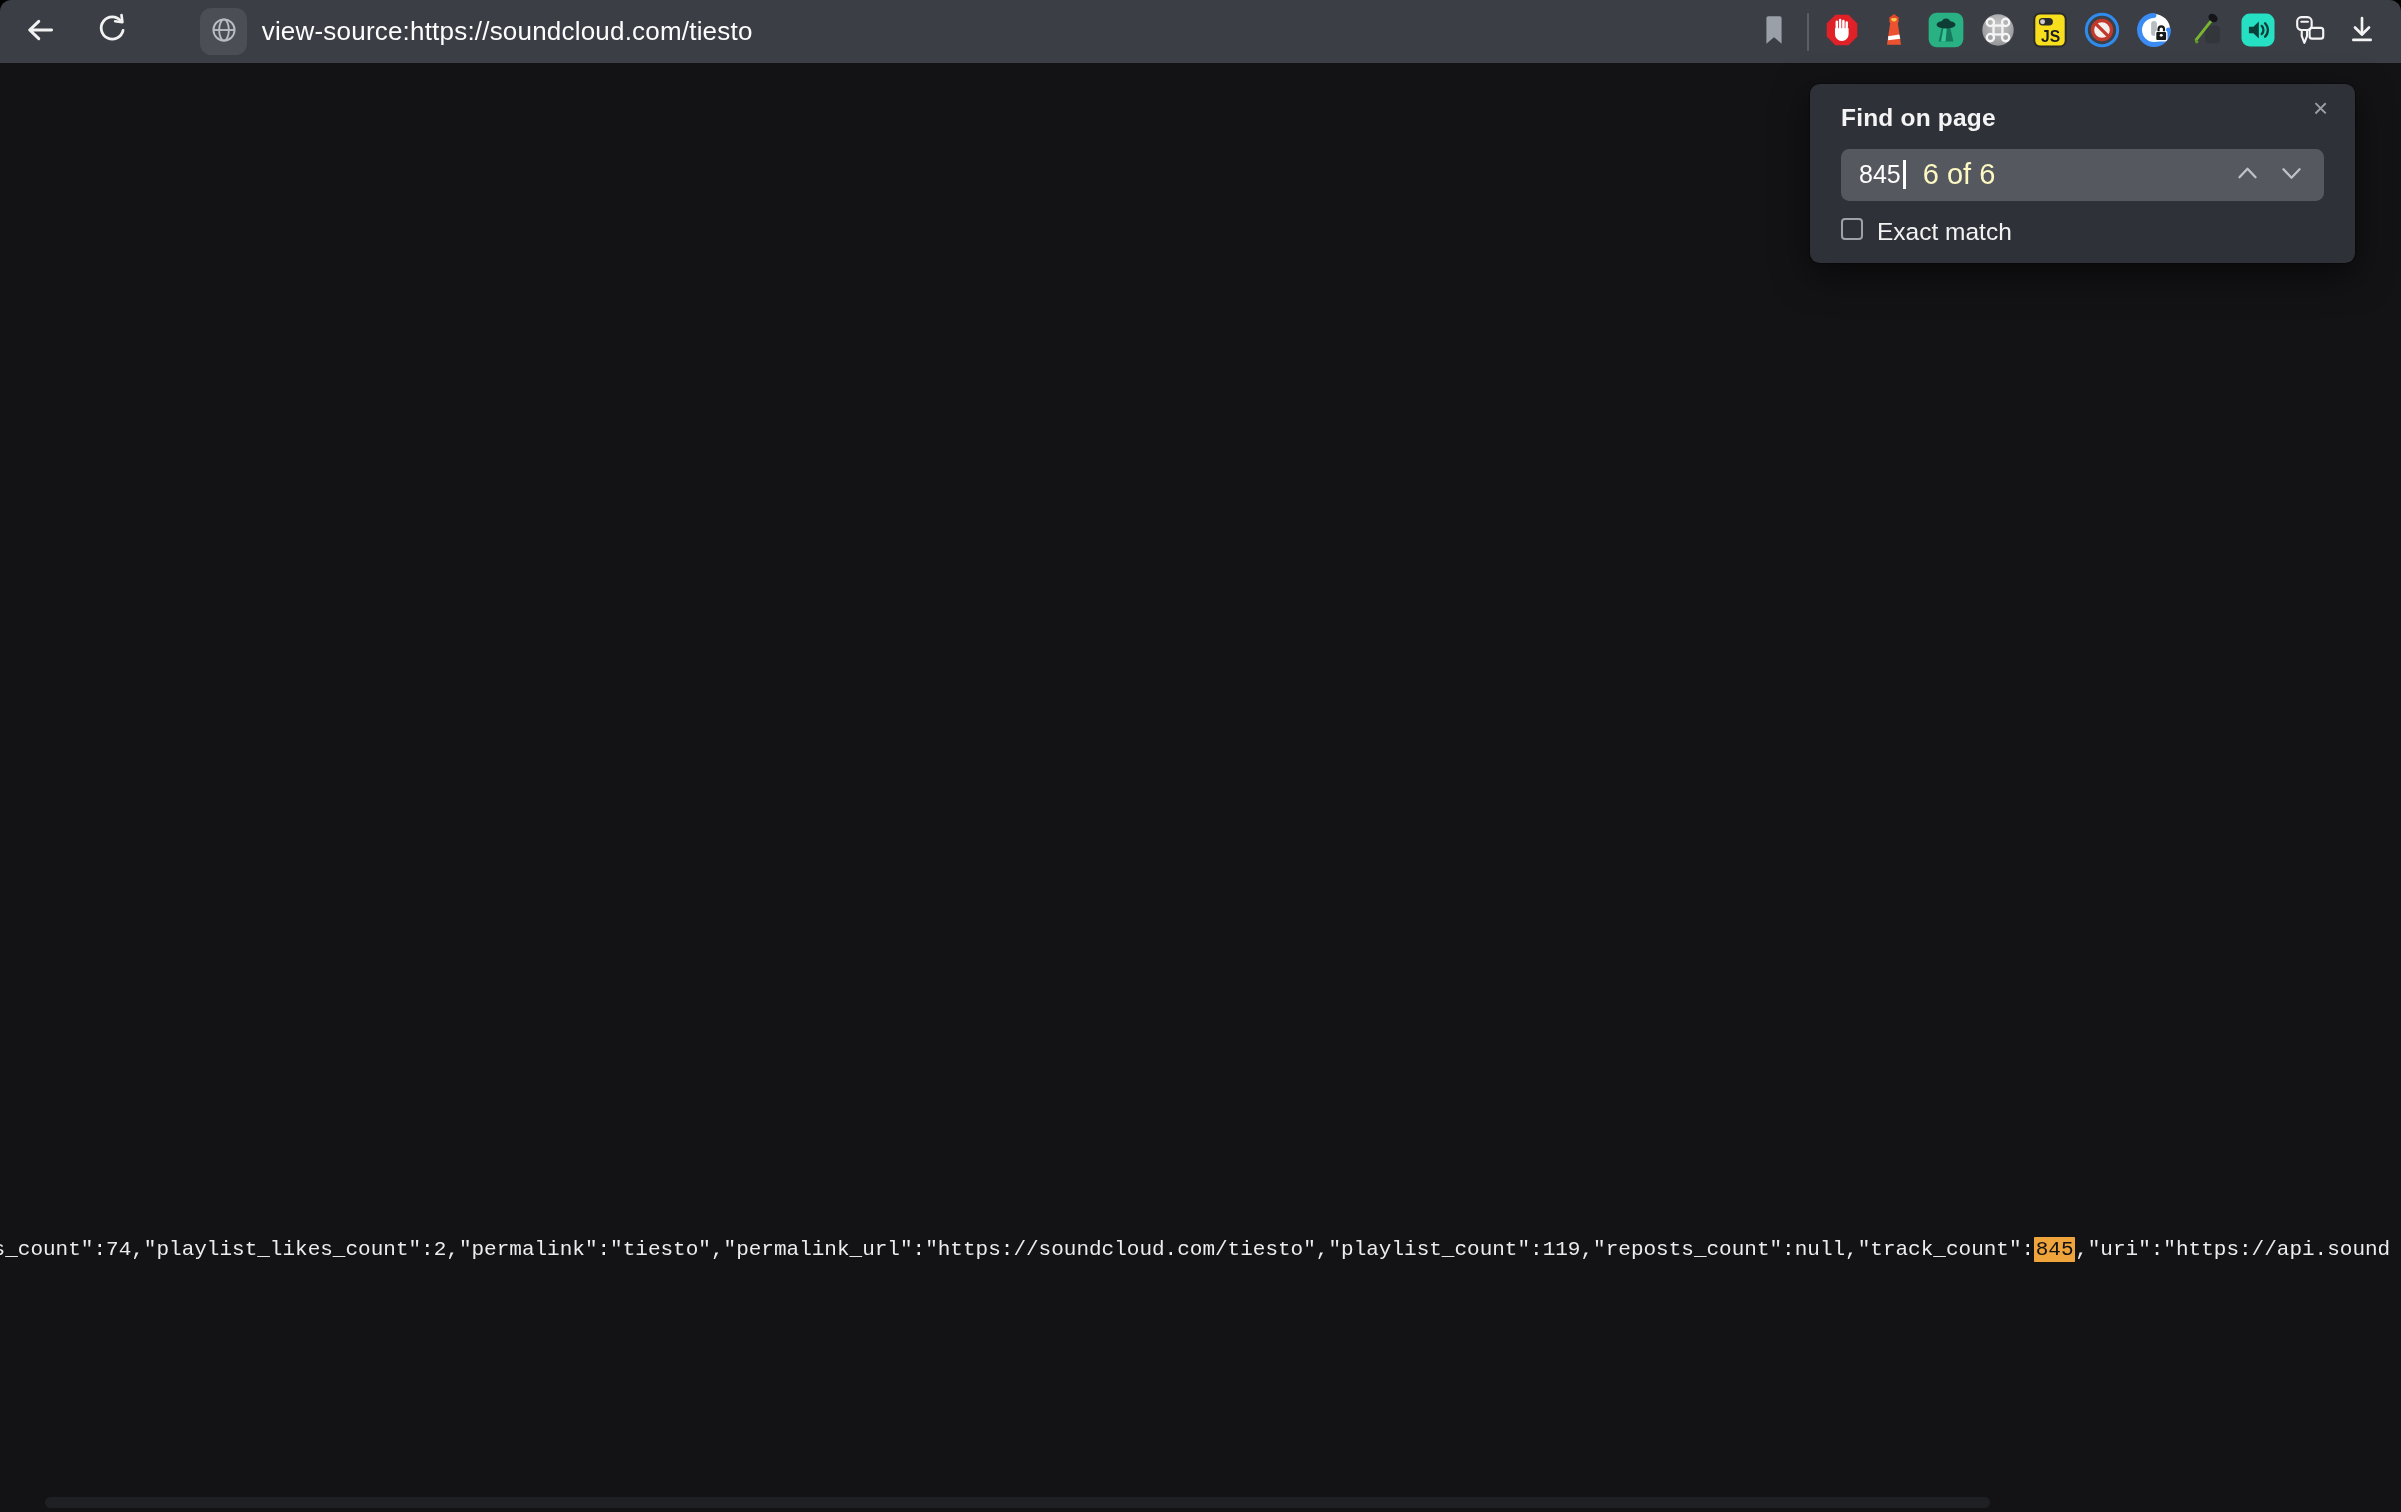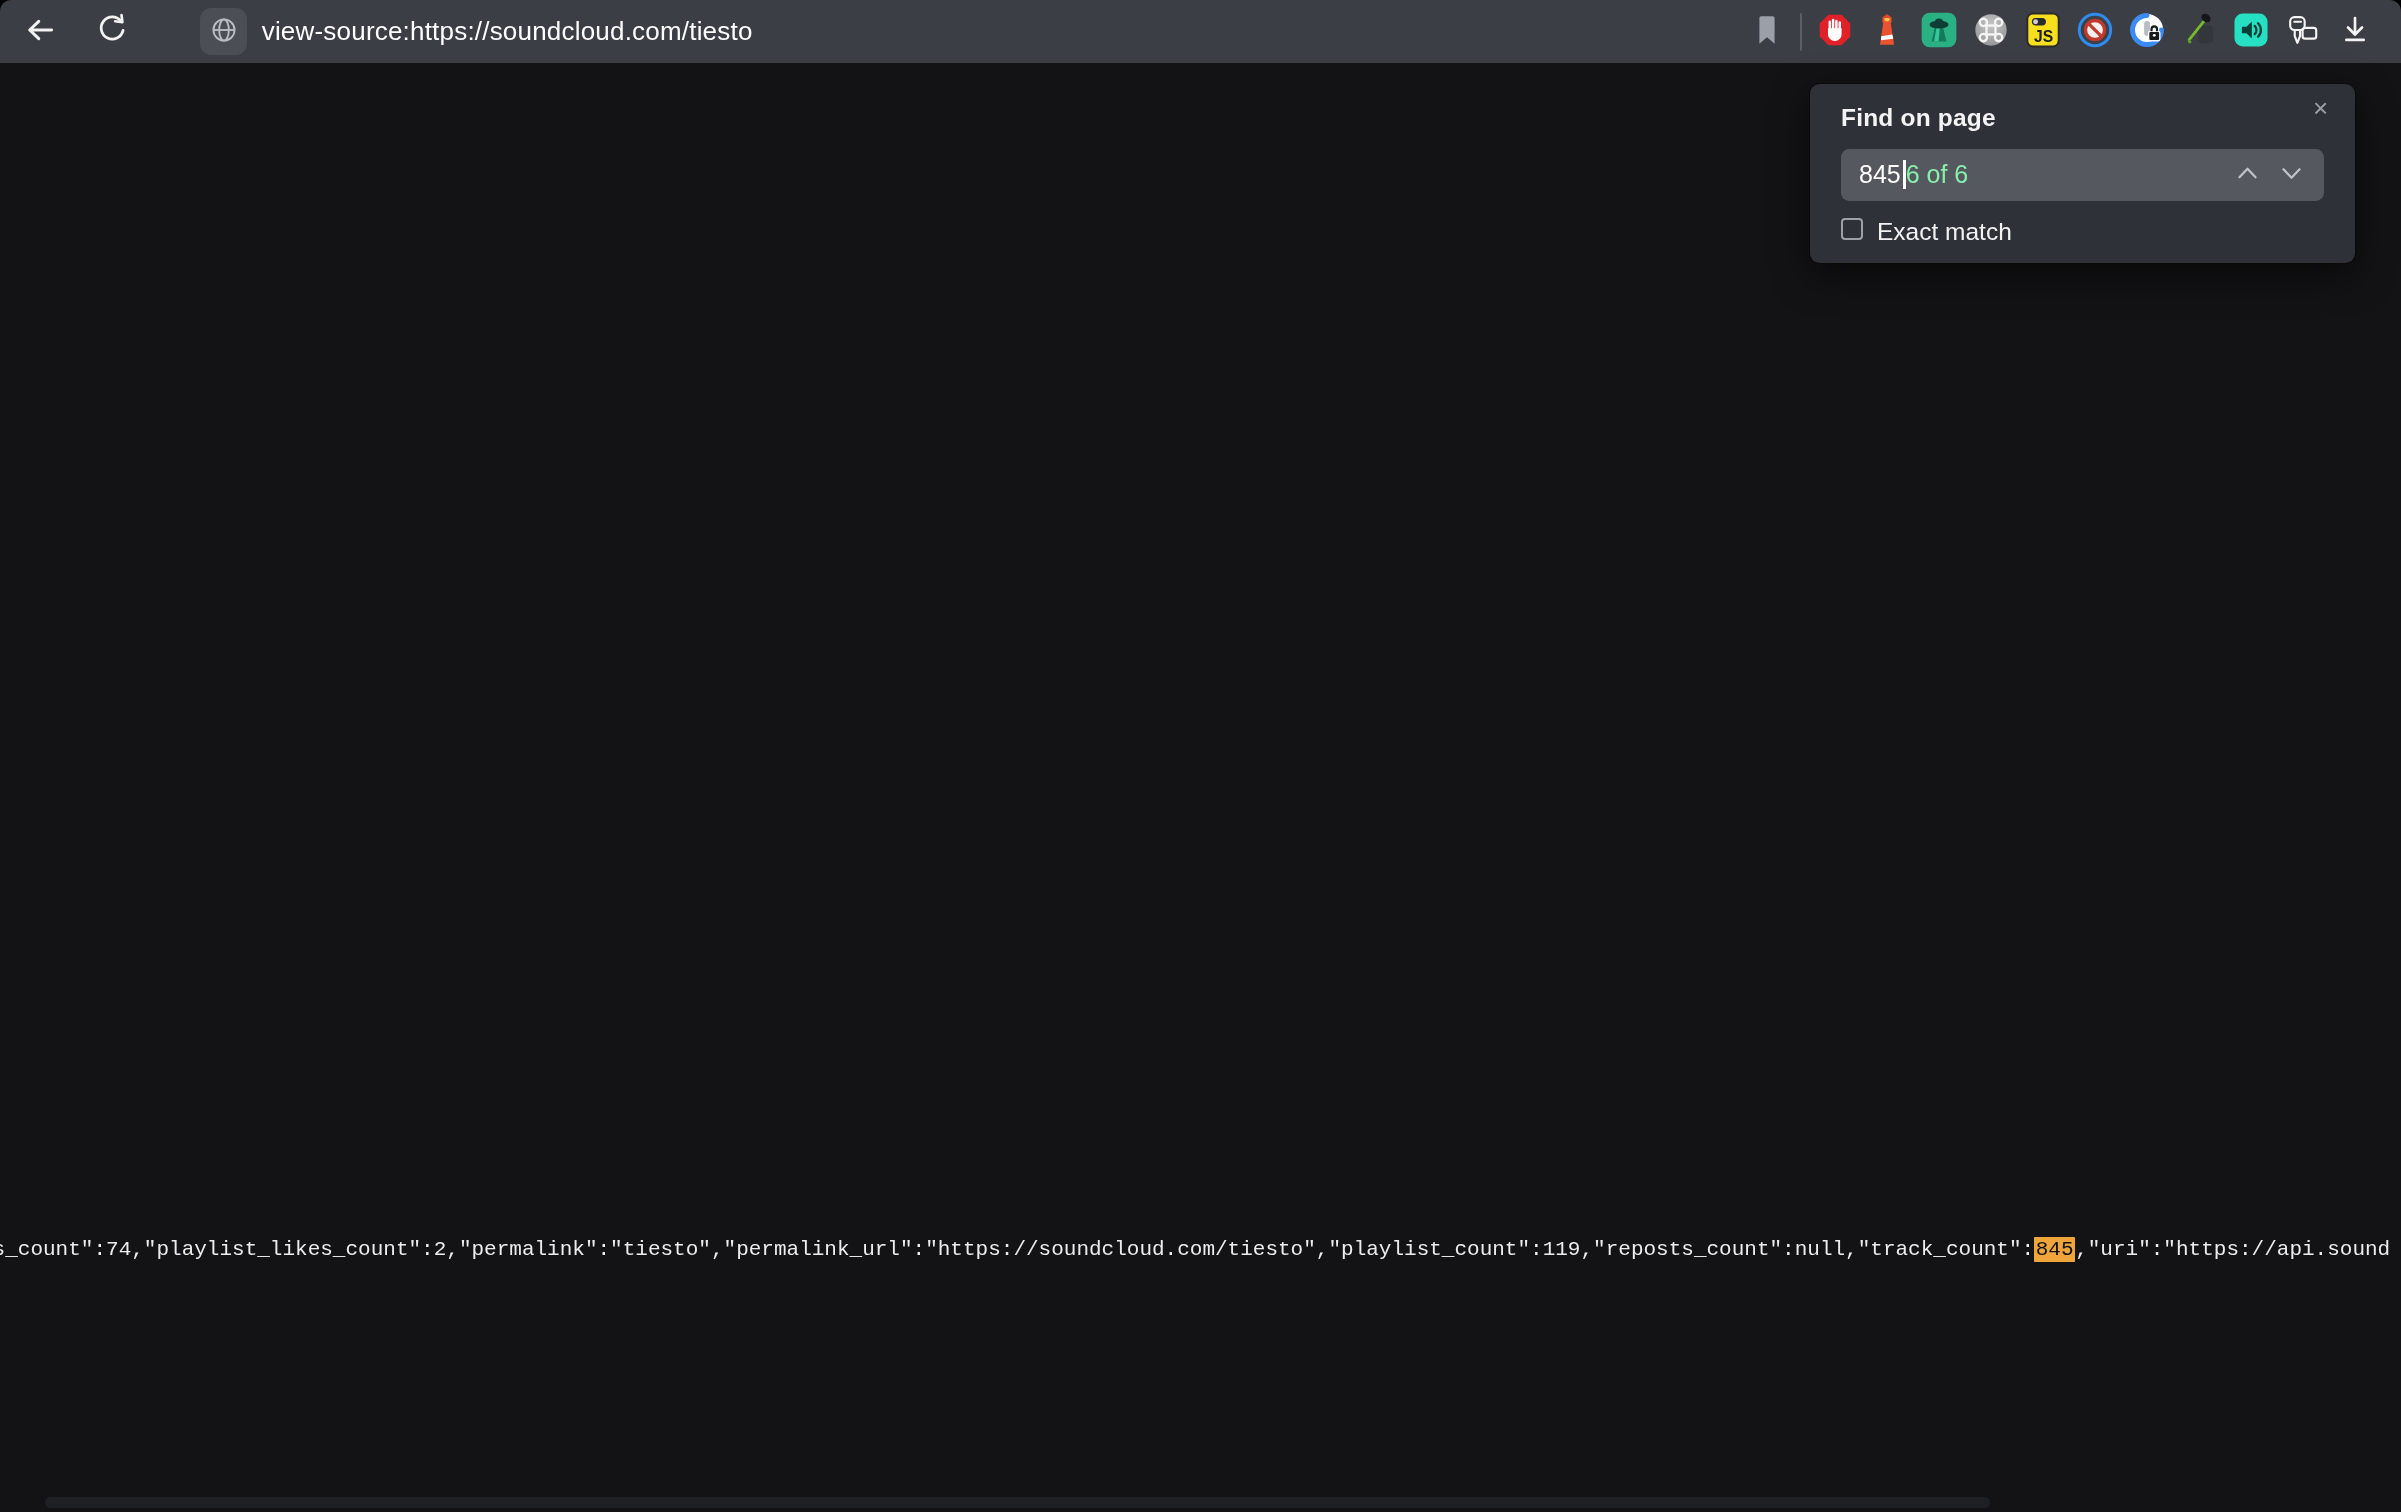--- a/index.html
+++ b/index.html
@@ -12,21 +12,21 @@
              background:#3b3e45; border-radius:11.4px 11.4px 0 0;
              display:flex; align-items:center; }
   .nav-btn { width:43px; height:43px; display:flex; align-items:center; justify-content:center;
              border-radius:6.5px; flex:0 0 auto; }
   .back-btn { margin-left:18px; }
   .reload-btn { margin-left:29px; }
   .url-bar { display:flex; align-items:center; margin-left:31px; min-width:0; flex:0 1 auto;padding-left:36px; }
   .site-chip { width:47px; height:47px; border-radius:11.4px; background:#4b4e55;
                display:flex; align-items:center; justify-content:center; flex:0 0 auto; }
   .url-text { color:#fdfdfd; font-size:26px; margin-left:14.7px; white-space:nowrap; letter-spacing:0.2px; }
-  .toolbar-right { margin-left:auto; display:flex; align-items:center; gap:14px; padding-right:27px; }
+  .toolbar-right { margin-left:auto; display:flex; align-items:center; gap:14px; padding-right:20px; }
   .tb-icon { width:38px; height:38px; display:flex; align-items:center; justify-content:center; flex:0 0 auto; }
   .tb-divider { width:2.5px; height:38px; background:#5b5e65; border-radius:1.6px; flex:0 0 auto; }
 
   
   .content { position:absolute; top:63px; left:0; right:0; bottom:0; background:#131315; overflow:hidden; }
   .source-line { position:absolute; top:1171px;  left:-7.4px; right:0;
                  font-family:"Liberation Mono", monospace; font-size:21px; line-height:31px;
                  color:#ececec; white-space:nowrap; overflow:hidden; }
   .source-line mark { background:#f0a43c; color:#111; padding:0.8px 1.6px; border-radius:0.8px; }
   .h-scrollbar { position:absolute; bottom:4.1px; left:45px; width:1945px; height:11.4px;
@@ -38,21 +38,21 @@
                 box-shadow:0 11.4px 36px rgba(0,0,0,.55), 0 0 0 0.8px rgba(0,0,0,.35);
                 padding:19.6px 31px 0 31px; z-index:5; }
   .find-title { color:#f4f4f5; font-size:24.5px; font-weight:bold; letter-spacing:0.2px; }
   .find-close { position:absolute; top:8.2px; right:18px; color:#9b9ea5; font-size:26px;
                 width:33px; height:33px; display:flex; align-items:center; justify-content:center;
                 font-weight:300; }
   .find-input { margin-top:17px; height:52px; background:#55585f; border-radius:8.2px;
                 display:flex; align-items:center; padding:0 14.7px 0 18px; }
   .find-query { color:#ffffff; font-size:25px; }
   .find-caret { width:2.5px; height:29px; background:#fff; margin-left:2.5px; }
-  .find-status { color:#86efac; font-size:25px; margin-left:0; }
+  .find-status { color:#fef9c3; font-size:29px; margin-left:17px; }
   .find-nav { margin-left:auto; display:flex; align-items:center; gap:8.2px; }
   .chev-btn { width:36px; height:33px; display:flex; align-items:center; justify-content:center; }
   .exact-row { margin-top:17px; display:flex; align-items:flex-start; }
   .checkbox { width:22px; height:22px; border:2.5px solid #9ea1a7; border-radius:4.1px; background:transparent; }
   .exact-label { color:#f2f2f3; font-size:24.5px; margin-left:14px; }
 </style>
 </head>
 <body>
 
 <div class="window">

